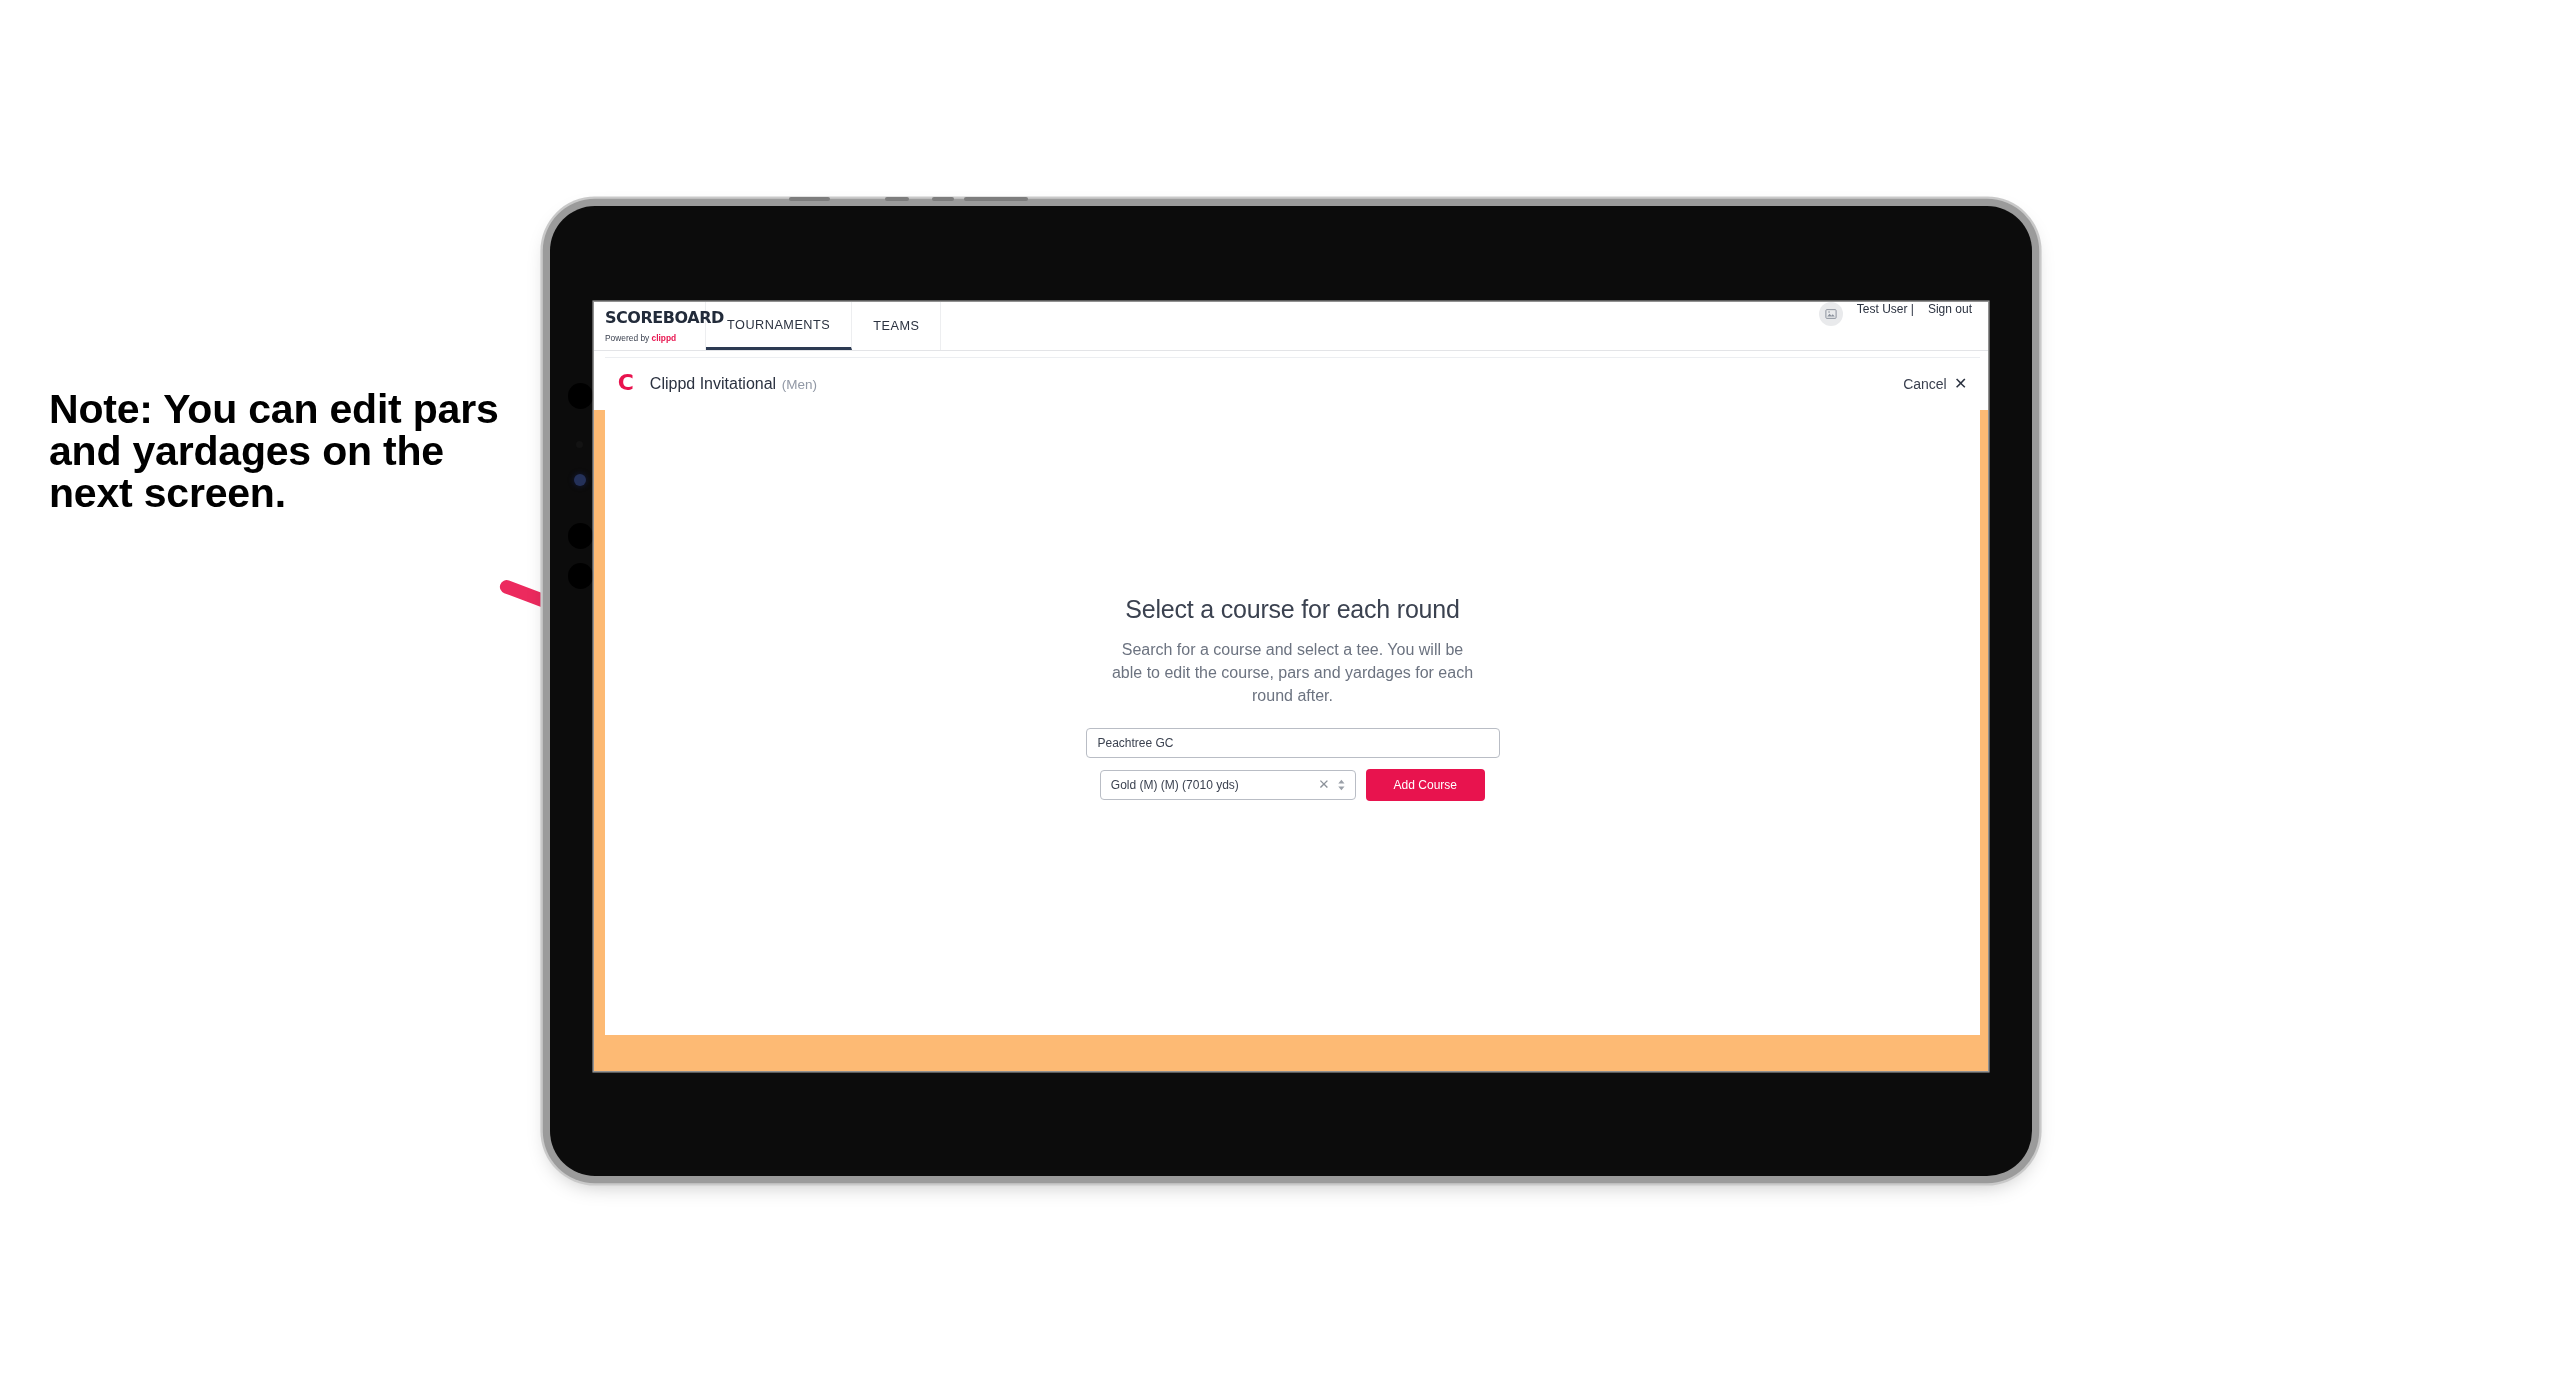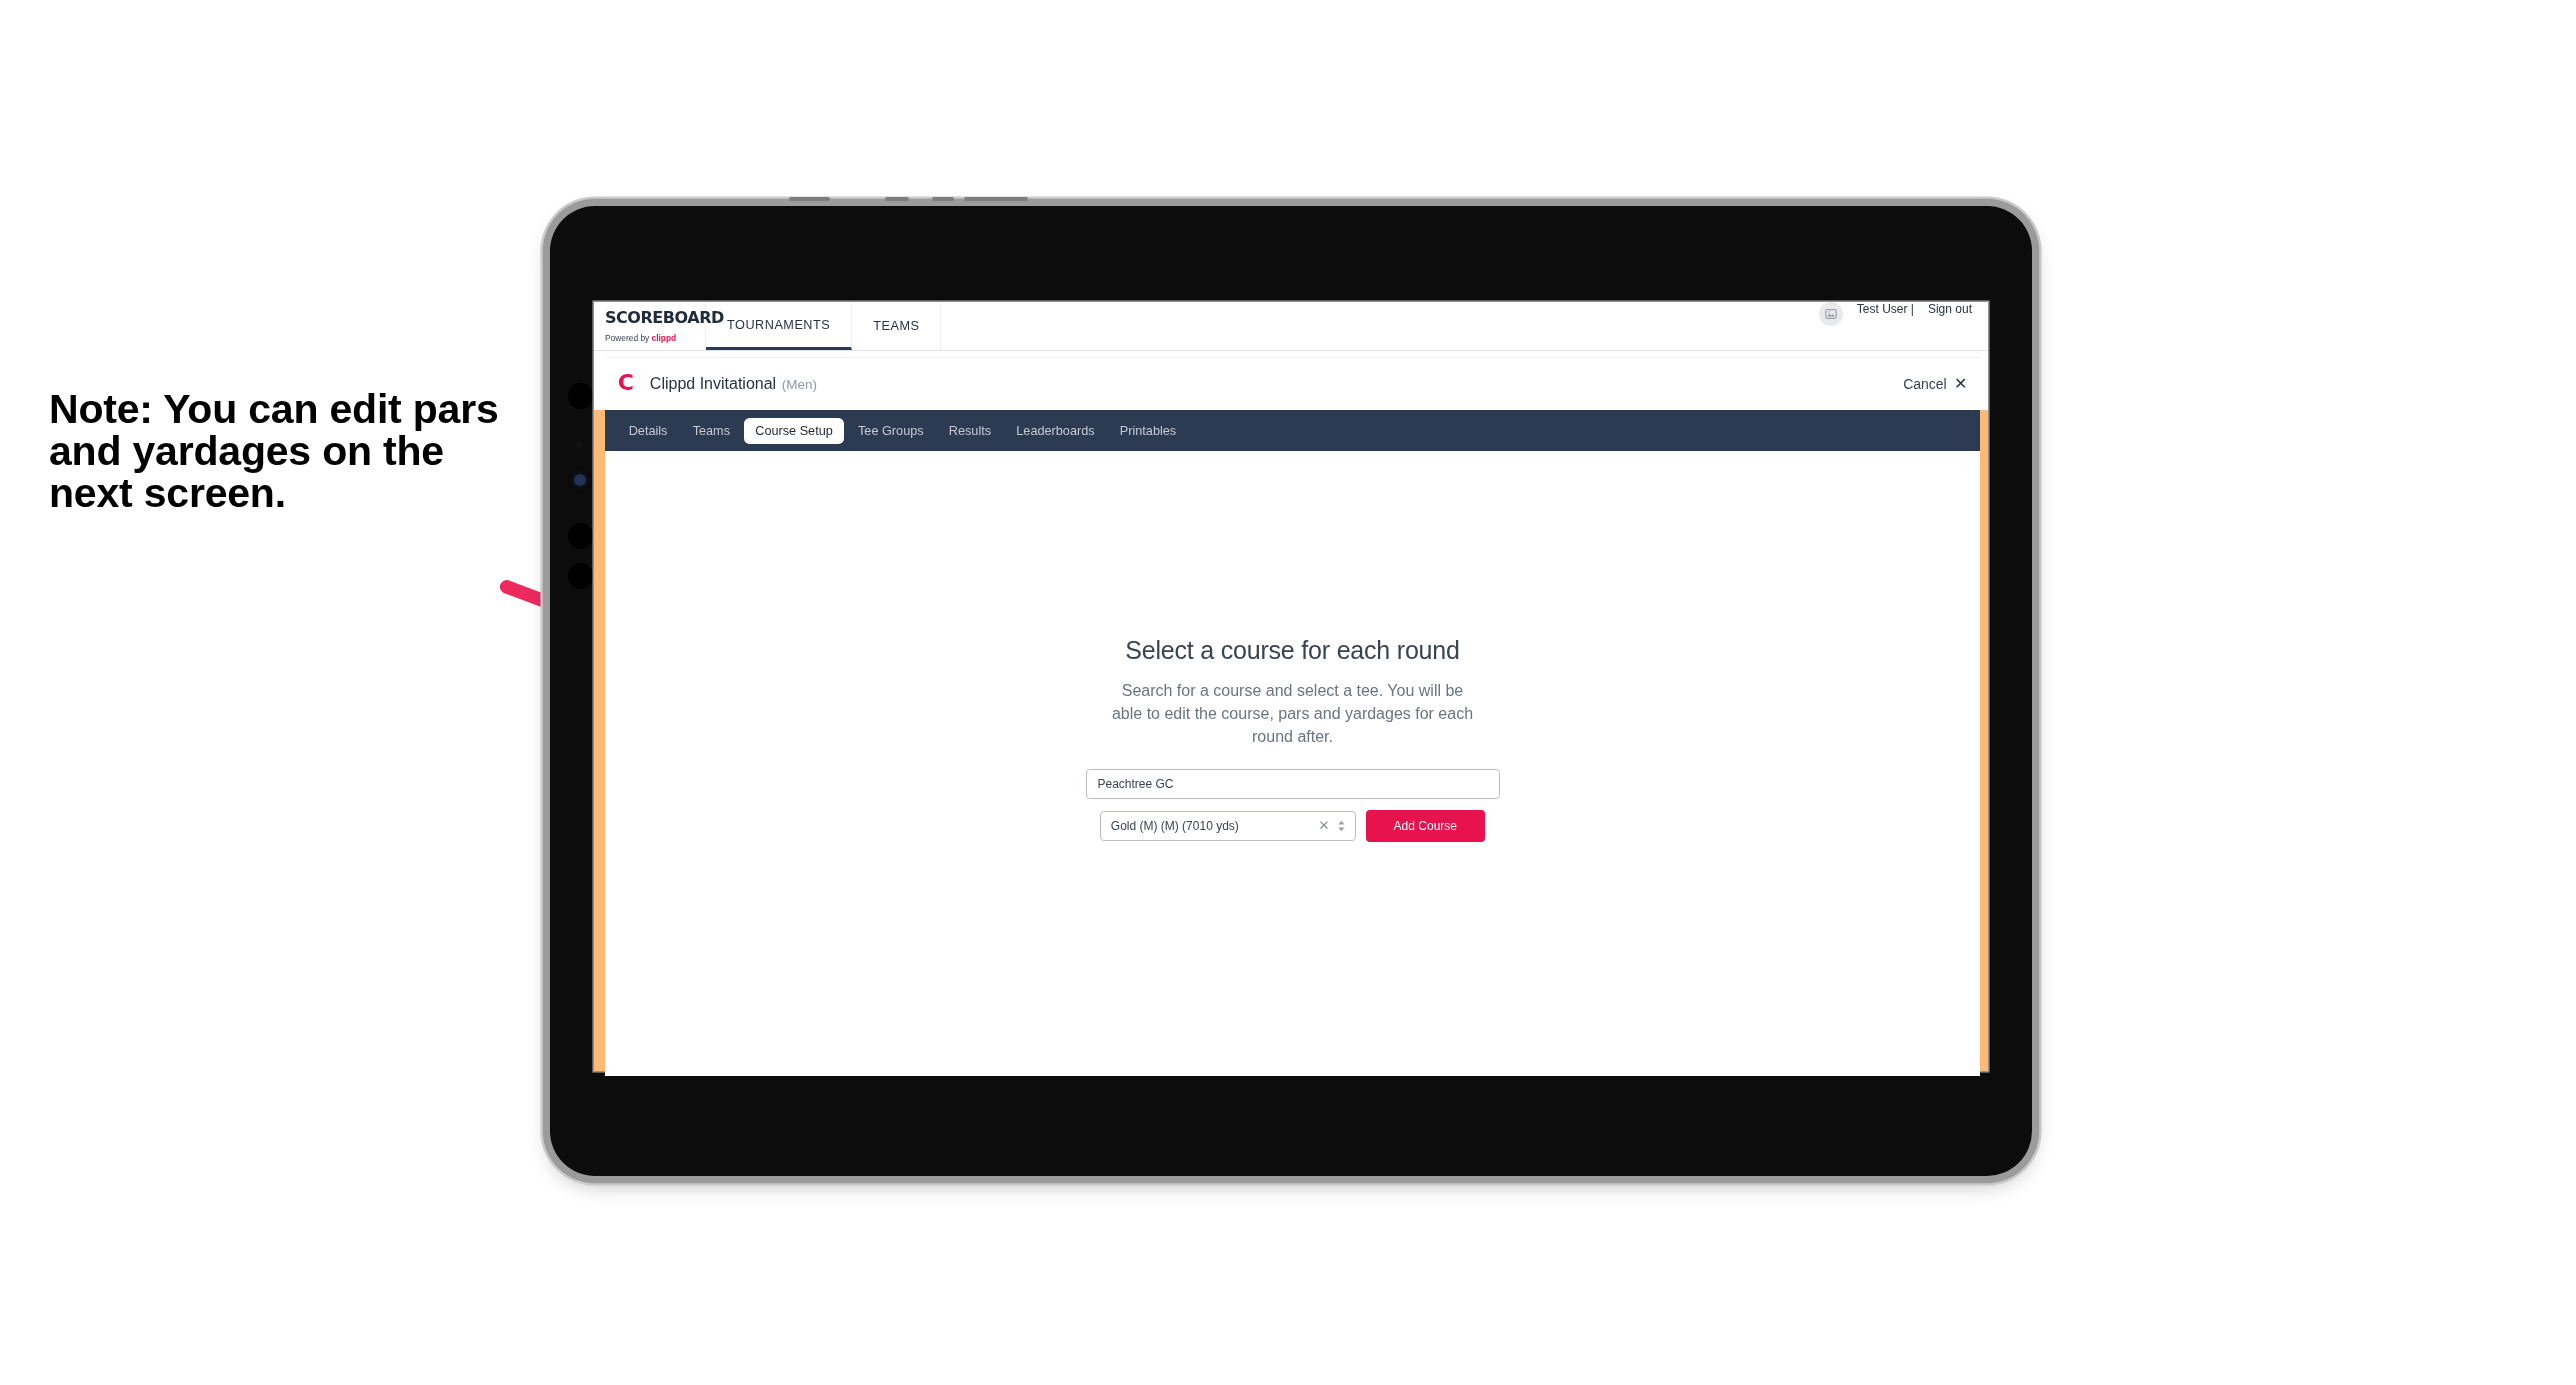--- a/index.html
+++ b/index.html
@@ -280,29 +280,20 @@
           <div class="c-logo">C</div>
           <div class="tourney-title">Clippd Invitational</div>
           <div class="tourney-gender">(Men)</div>
           <div class="cancel-wrap">
             <span class="cancel-text">Cancel</span>
             <span class="cancel-x">✕</span>
           </div>
         </div>
       </div>
 
-      <div class="sectiontabs">
-        <div class="stab">Details</div>
-        <div class="stab">Teams</div>
-        <div class="stab active">Course Setup</div>
-        <div class="stab">Tee Groups</div>
-        <div class="stab">Results</div>
-        <div class="stab">Leaderboards</div>
-        <div class="stab">Printables</div>
-      </div>
 
       <div class="panel">
         <div class="panel-inner">
           <div class="panel-h1">Select a course for each round</div>
           <div class="panel-sub">Search for a course and select a tee. You will be able to edit the course, pars and yardages for each round after.</div>
 
           <input class="course-input" type="text" value="Peachtree GC" style="">
 
           <div class="tee-row">
             <div class="tee-select">

